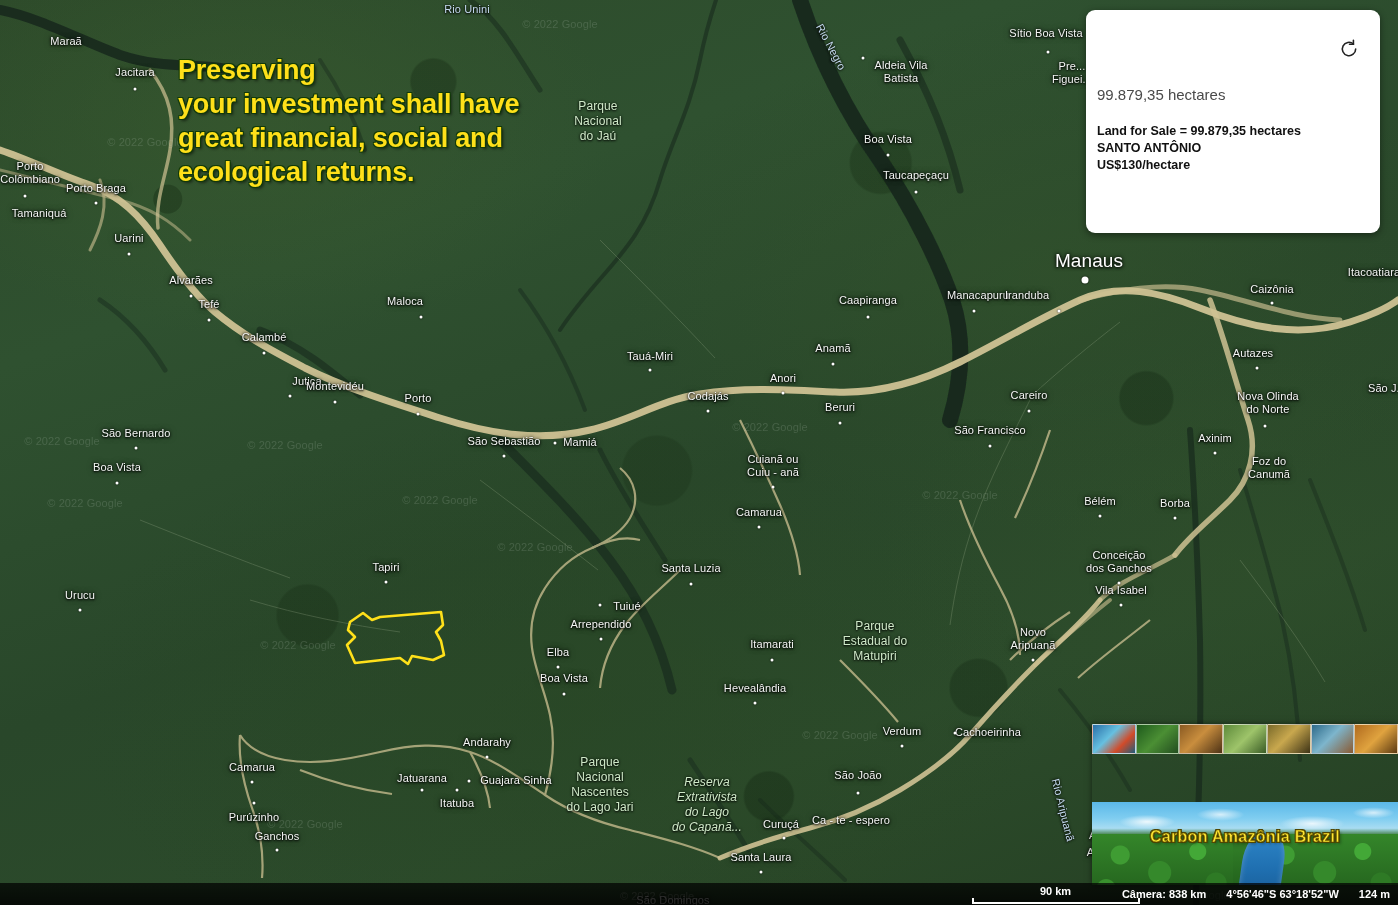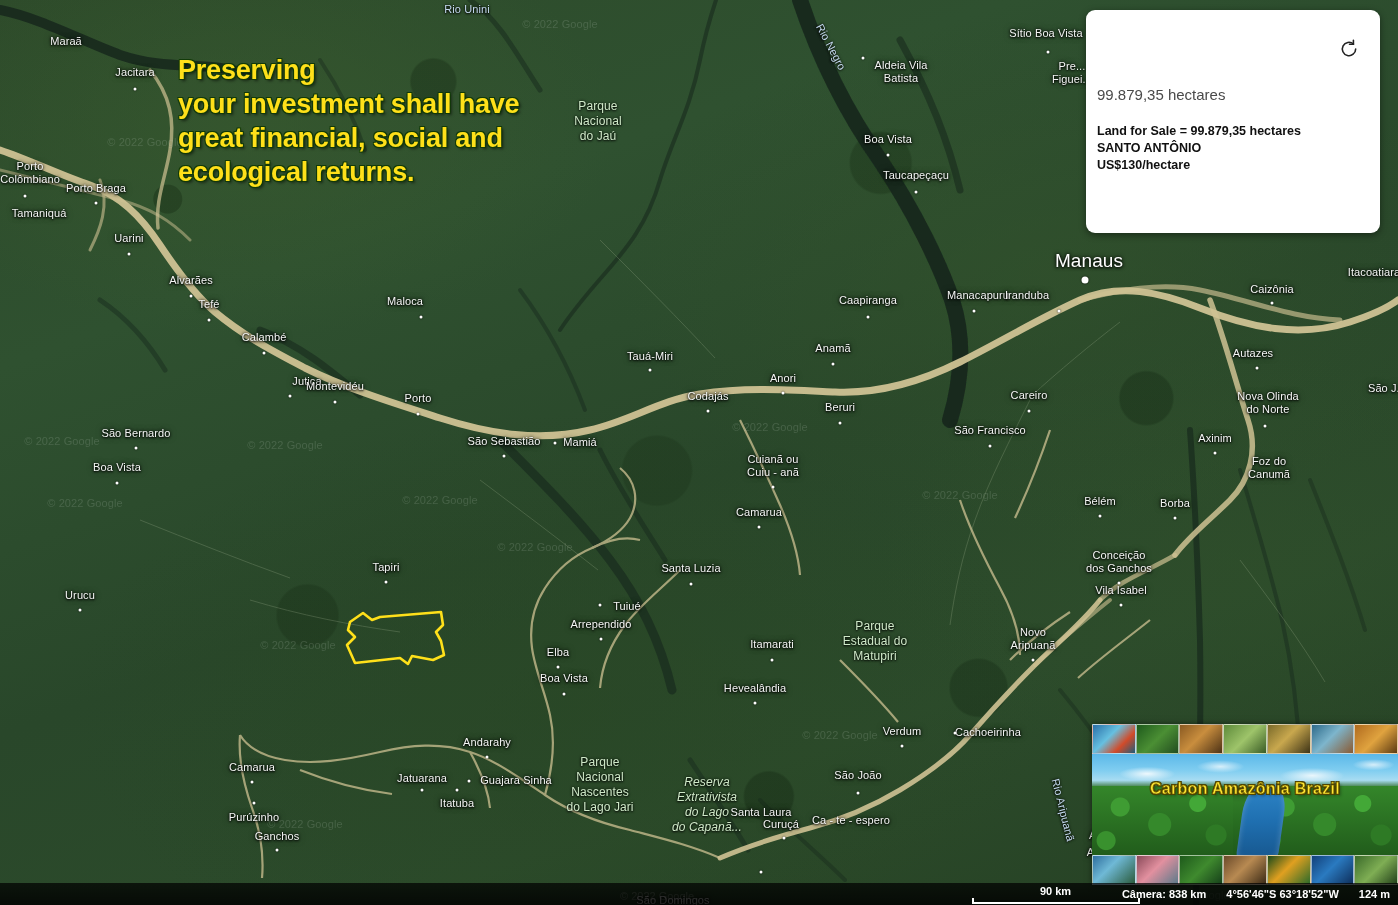--- a/index.html
+++ b/index.html
@@ -132,20 +132,21 @@
     background-size: cover;
   }
   #banner-main {
     position: relative;
     width: 100%; height: 101px;
     background:
       linear-gradient(to bottom,
         #5bb8e8 0%, #7fcdf0 16%, #a8dcf2 26%,
         #2e6b23 34%, #2f7a26 48%, #276b20 70%, #1f5a1a 100%);
     overflow: hidden;
+    margin-top: 48px;
   }
   #banner-clouds {
     position: absolute; left: 0; top: 0; width: 100%; height: 36px;
     background:
       radial-gradient(ellipse 40px 10px at 18% 55%, rgba(255,255,255,.85), transparent 70%),
       radial-gradient(ellipse 34px 9px at 42% 35%, rgba(255,255,255,.7), transparent 70%),
       radial-gradient(ellipse 46px 11px at 72% 60%, rgba(255,255,255,.8), transparent 70%),
       radial-gradient(ellipse 30px 8px at 92% 30%, rgba(255,255,255,.7), transparent 70%);
   }
   #banner-river {
@@ -441,21 +442,21 @@
 do Capanã...</div>
       <div class="map-label" style="left: 457px; top: 803px;">Itatuba</div>
       <div class="map-dot" style="left: 457px; top: 790px;"></div>
       <div class="map-label" style="left: 254px; top: 817px;">Purúzinho</div>
       <div class="map-dot" style="left: 254px; top: 803px;"></div>
       <div class="map-label" style="left: 781px; top: 824px;">Curuçá</div>
       <div class="map-dot" style="left: 784px; top: 838px;"></div>
       <div class="map-label" style="left: 851px; top: 820px;">Ca - te - espero</div>
       <div class="map-label" style="left: 277px; top: 836px;">Ganchos</div>
       <div class="map-dot" style="left: 277px; top: 850px;"></div>
-      <div class="map-label" style="left: 761px; top: 812px;">Santa Laura</div>
+      <div class="map-label" style="left: 761px; top: 857px;">Santa Laura</div>
       <div class="map-dot" style="left: 761px; top: 872px;"></div>
       <div class="map-label" style="left: 1099px; top: 835px;">At...</div>
       <div class="map-label" style="left: 1101px; top: 852px;">Ace...</div>
       <div class="map-label" style="left: 673px; top: 900px;">São Domingos</div>
       <div class="map-label watermark" style="left: 560px; top: 24px;">© 2022 Google</div>
       <div class="map-label watermark" style="left: 145px; top: 142px;">© 2022 Google</div>
       <div class="map-label watermark" style="left: 62px; top: 441px;">© 2022 Google</div>
       <div class="map-label watermark" style="left: 285px; top: 445px;">© 2022 Google</div>
       <div class="map-label watermark" style="left: 85px; top: 503px;">© 2022 Google</div>
       <div class="map-label watermark" style="left: 440px; top: 500px;">© 2022 Google</div>

